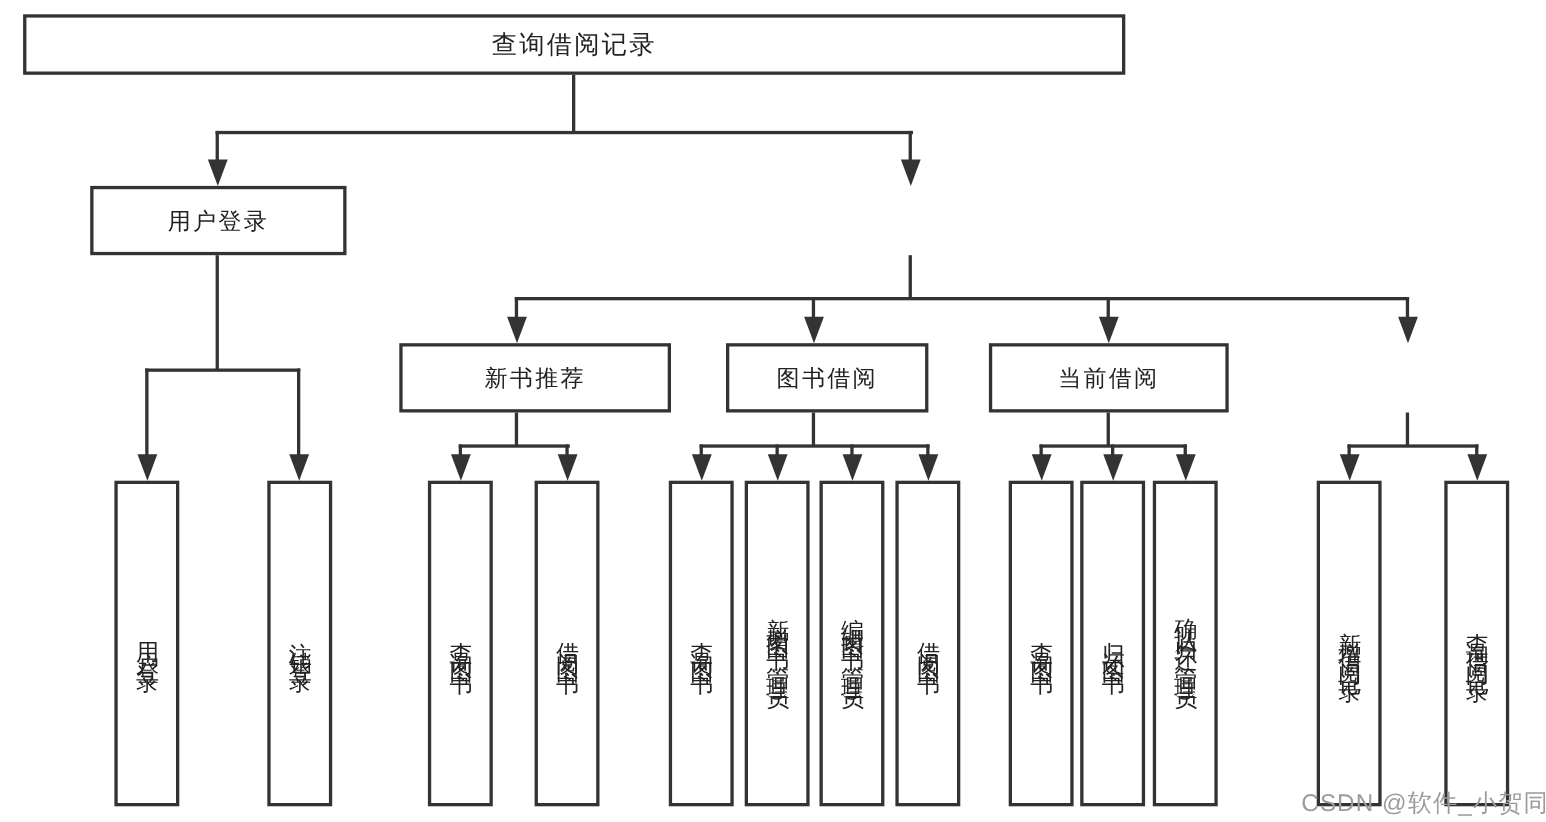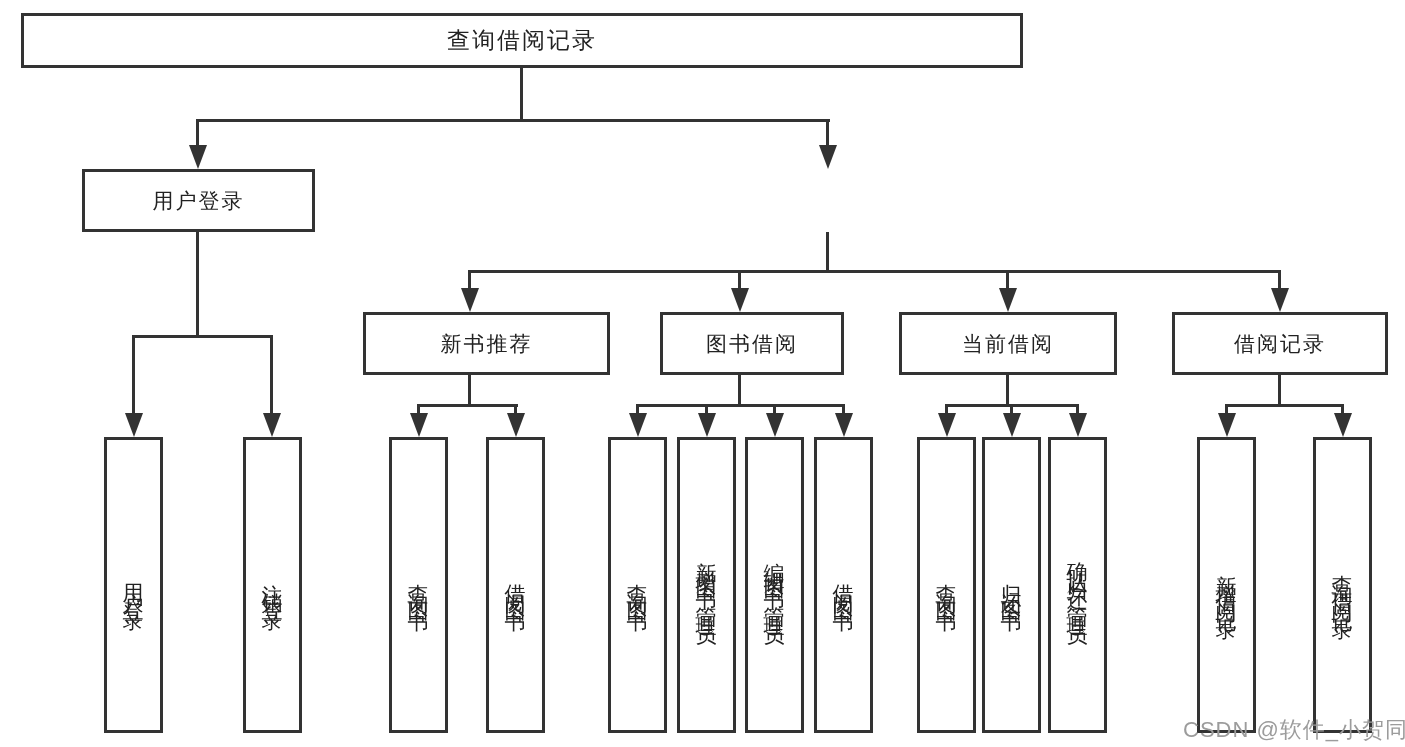--- a/index.html
+++ b/index.html
@@ -43,23 +43,20 @@
   </div>
 
   <div class="box h" style="left:363px;top:312px;width:247px;height:63px;">
     <span>新书推荐</span>
   </div>
   <div class="box h" style="left:632px;top:312px;width:184px;height:63px;margin-left:28px;">
     <span>图书借阅</span>
   </div>
   <div class="box h" style="left:899px;top:312px;width:218px;height:63px;text-align:right;">
     <span>当前借阅</span>
-  </div>
-  <div class="box h" style="left:1172px;top:312px;width:216px;height:63px;">
-    <span>借阅记录</span>
   </div>
 
   <div class="box v" style="left:104px;">
     <span class="vtext">用户登录</span>
   </div>
   <div class="box v" style="left:243px;">
     <span class="vtext">注销登录</span>
   </div>
 
   <div class="box v" style="left:389px;">

